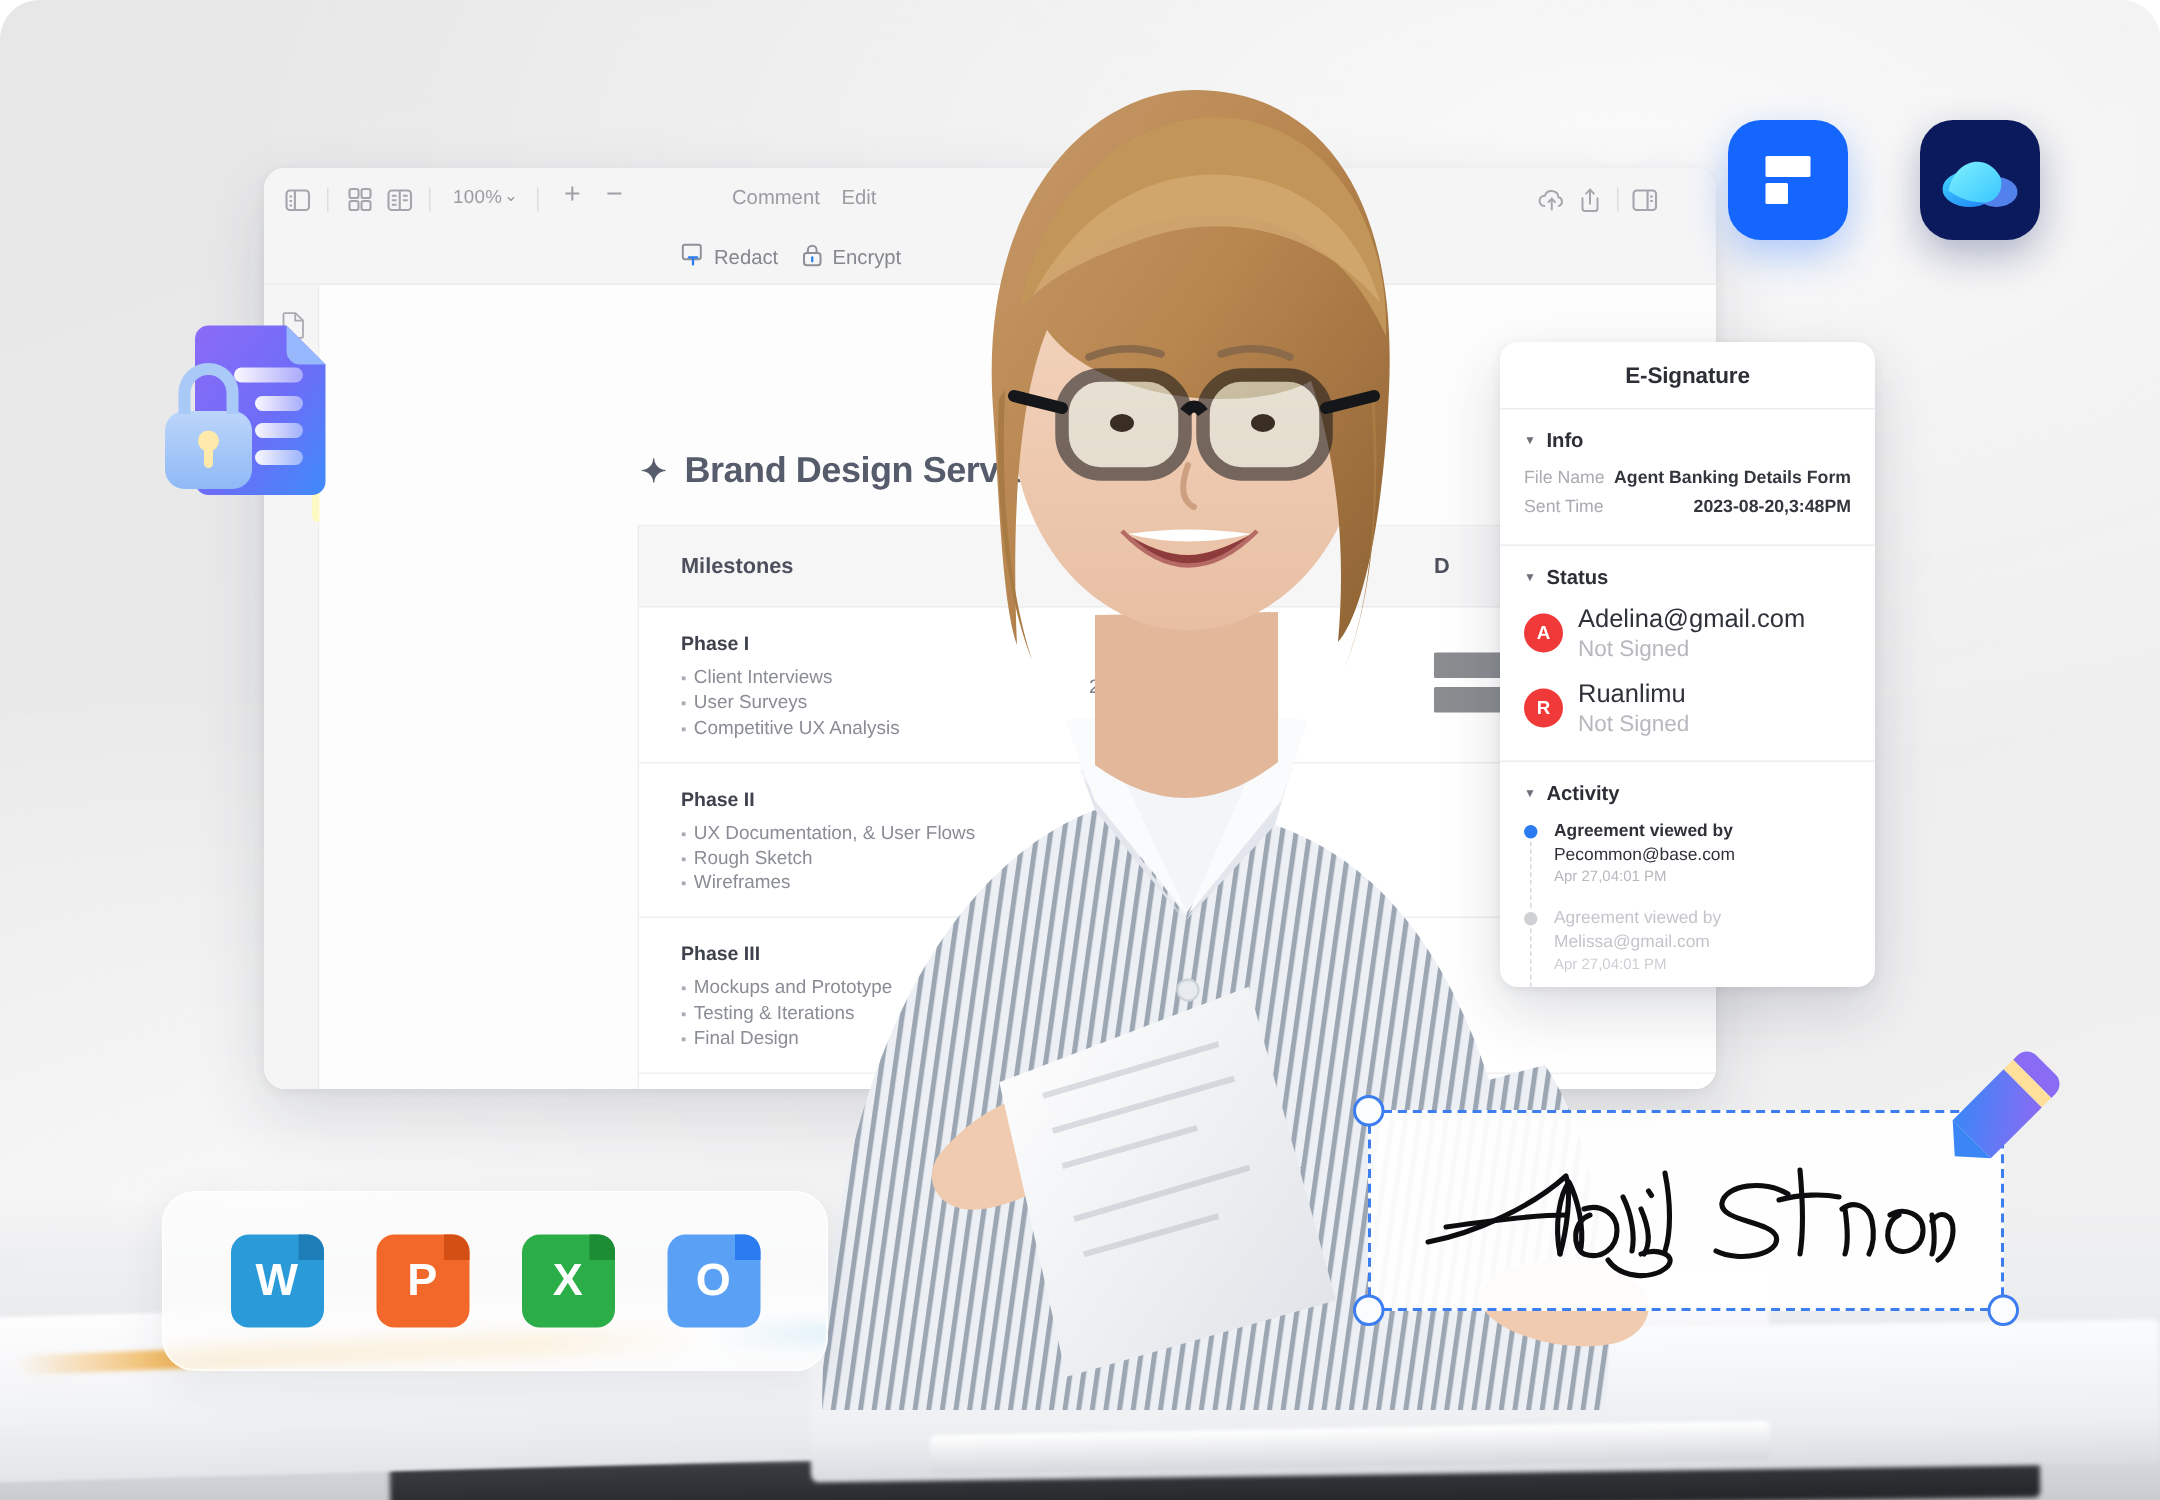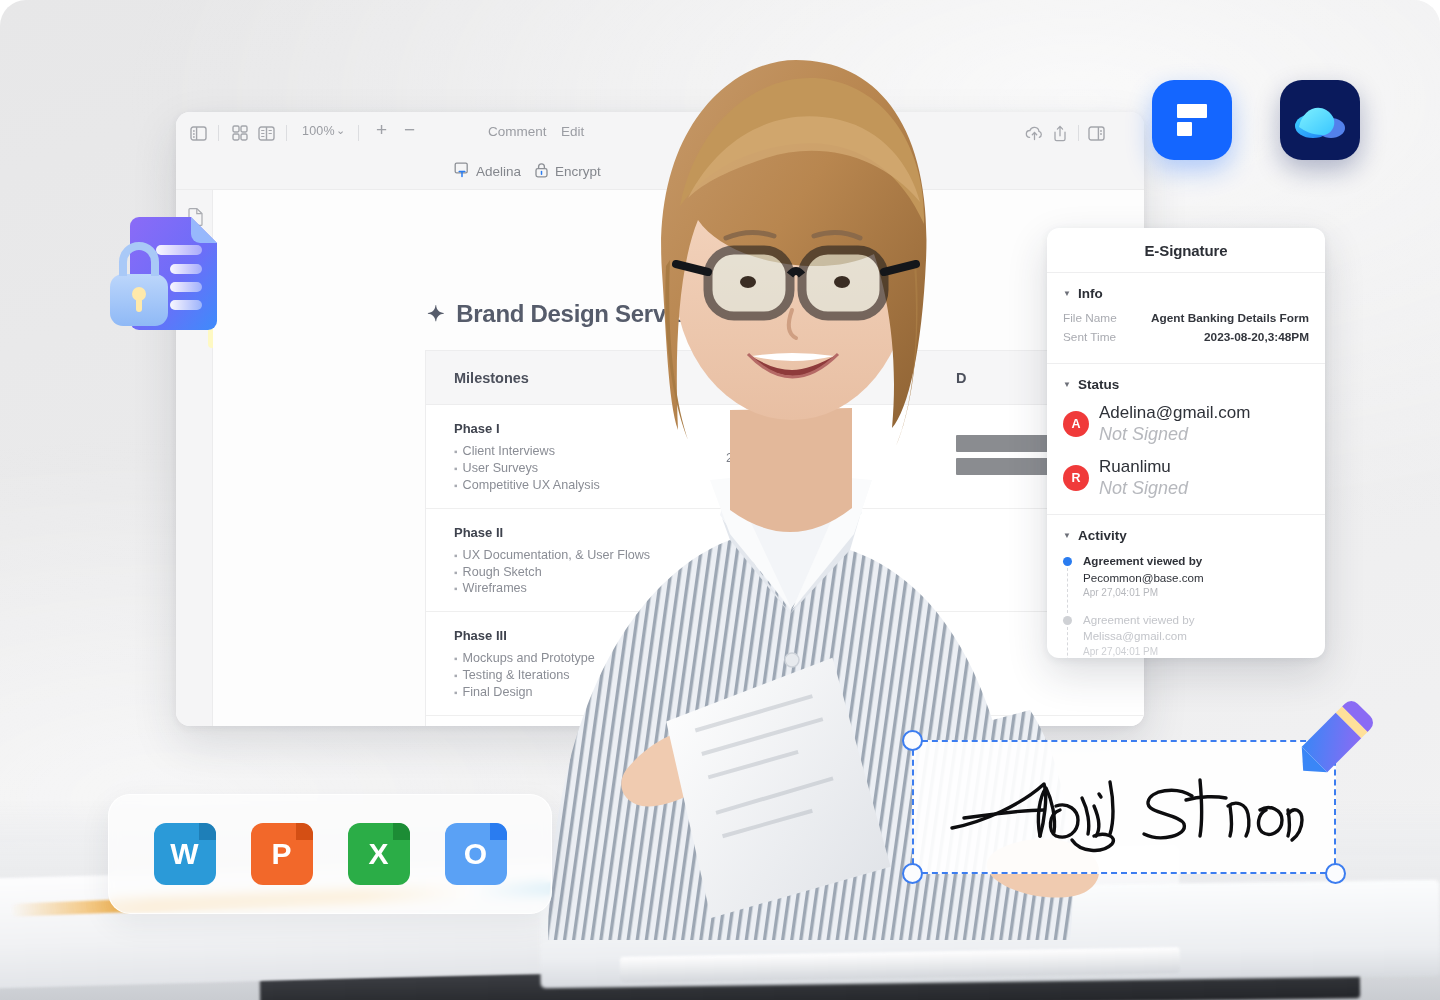--- a/index.html
+++ b/index.html
@@ -146,21 +146,21 @@
   .ph-title { font-size:13px; font-weight:700; color:#3f434e; margin-bottom:7px; }
   .ph-li { font-size:12.6px; color:#8a8d95; line-height:1.34; }
   .ph-li::before { content:"▪"; margin-right:5px; font-size:10px; color:#a8abb2; }
   .weeks { font-size:13px; color:#7d8089; }
   .desc { font-size:12.6px; color:#6f727a; line-height:1.5; }
   .redact-bar { height:17px; background:#8a8c90; border-radius:1px; margin-bottom:6px; }
   .tr-total { display:flex; align-items:center; min-height:72px; border-bottom:1px solid #efefef; }
 
   
   .esig {
-    position:absolute; left:1047px; top:228px; width:278px; height:430px;
+    position:absolute; left:1000px; top:228px; width:250px; height:430px;
     background:#ffffff; border-radius:12px;
     box-shadow: 0 16px 40px rgba(40,45,60,.16), 0 2px 8px rgba(40,45,60,.08);
     overflow:hidden;
   }
   .esig-title {
     height:45px; display:flex; align-items:center; justify-content:center;
     font-size:15px; font-weight:700; color:#2c2f36; border-bottom:1px solid #eeeeef;
     letter-spacing:-.1px;
   }
   .sec { padding:13px 16px 14px 16px; border-bottom:1px solid #eeeeef; }
@@ -169,21 +169,21 @@
   .kv { display:flex; justify-content:space-between; align-items:center; margin-bottom:5px; }
   .k { font-size:11.8px; color:#a9abb1; }
   .v { font-size:11.8px; color:#33363d;font-weight:bold; }
   .person { display:flex; align-items:center; gap:10px; margin-bottom:9px; }
   .ava {
     width:26px; height:26px; border-radius:50%; background:#f03a3a;
     color:#fff; font-size:12.5px; font-weight:700;
     display:flex; align-items:center; justify-content:center; flex:0 0 26px;
   }
   .p-name { font-size:17px; color:#2e3views; color:#2e3138; line-height:1.25; }
-  .p-sub  { font-size:18px; color:#b6b8bd; line-height:1.3;font-style:italic; }
+  .p-sub  { font-size:15px; color:#b6b8bd; line-height:1.3; }
   .act { position:relative; padding-left:20px; margin-bottom:11px; }
   .act-dot { position:absolute; left:0; top:4px; width:9px; height:9px; border-radius:50%; }
   .act-line { position:absolute; left:4px; top:15px; bottom:-12px; width:0; border-left:1px dashed #d7d8dc; }
   .act-t { font-size:11.6px; color:#2e3138; line-height:1.42; font-weight:600; }
   .act-m { font-size:11.6px; color:#2e3138; line-height:1.42; }
   .act-d { font-size:10px; color:#b6b8bd; line-height:1.45; }
   .act.muted .act-t, .act.muted .act-m { color:#c3c5ca; font-weight:400; }
   .act.muted .act-d { color:#cdcfd3; }
 
   
@@ -319,21 +319,21 @@
       </div>
 
       <div class="tb-row2">
         <div class="tb-text2" style="left:278px;">
           <span>
             <svg width="16" height="16" viewBox="0 0 16 16">
                 <rect x="1.2" y="1.2" width="12" height="9.6" rx="1.4" fill="none" stroke="#8d9096" stroke-width="1.3"></rect>
                 <path d="M5.2 9.6h5.6M8 9.6v4.8" stroke="#2a7cf0" stroke-width="1.5" stroke-linecap="round"></path>
               </svg>
           </span>
-          <span>Adelina</span>
+          <span>Redact</span>
         </div>
         <div class="tb-text2" style="left:358px;">
           <span>
             <svg width="15" height="16" viewBox="0 0 15 16">
                 <rect x="2" y="6.6" width="11" height="8.2" rx="1.8" fill="none" stroke="#8d9096" stroke-width="1.35"></rect>
                 <path d="M4.6 6.6V4.7a2.9 2.9 0 0 1 5.8 0v1.9" fill="none" stroke="#8d9096" stroke-width="1.35"></path>
                 <path d="M7.5 9.6v2.6" stroke="#2a7cf0" stroke-width="1.5" stroke-linecap="round"></path>
               </svg>
           </span>
           <span>Encrypt</span>

